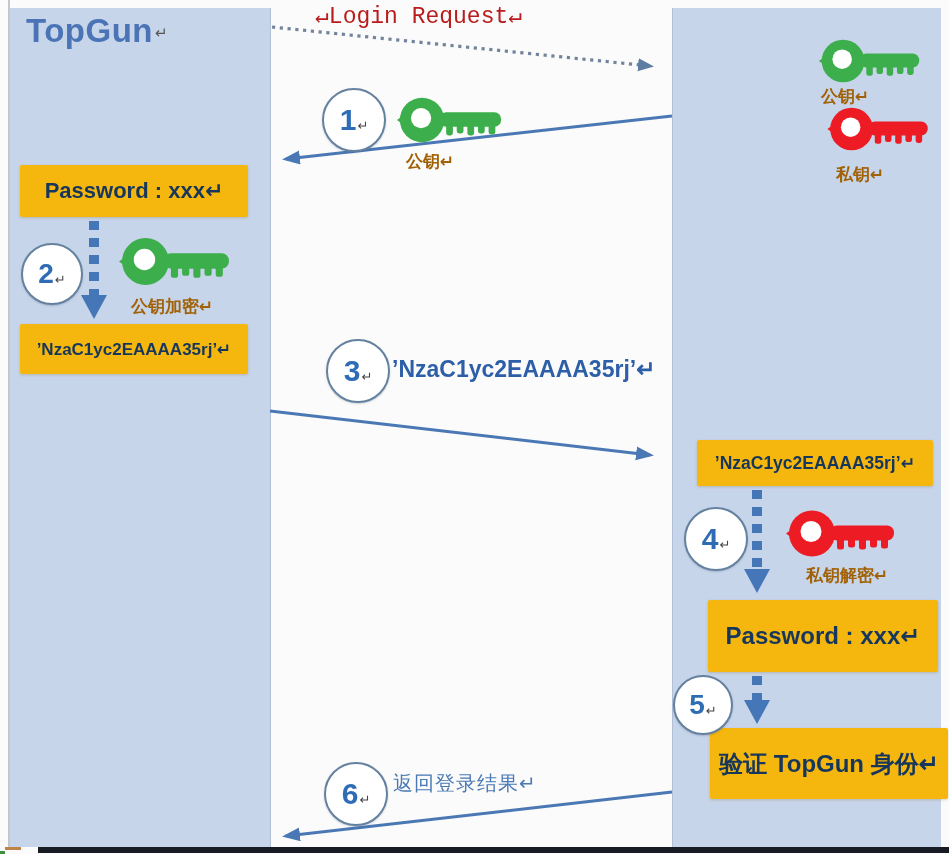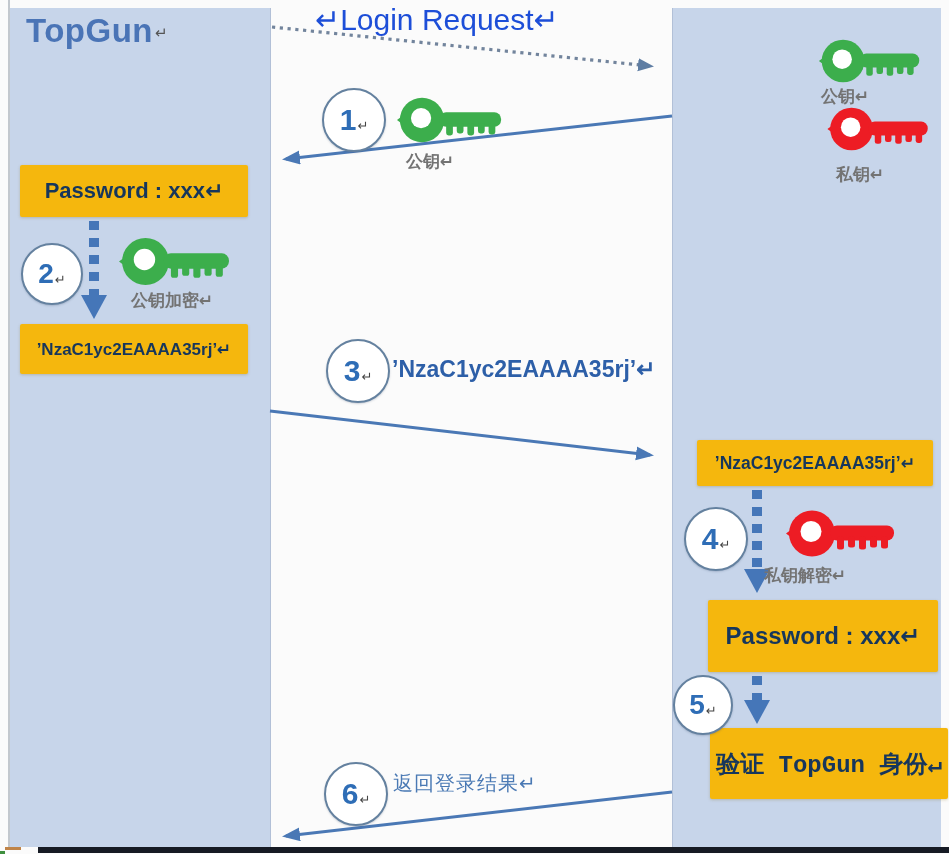--- a/index.html
+++ b/index.html
@@ -6,32 +6,32 @@
   .stage{position:relative;width:949px;height:854px;background:#fbfbfb;overflow:hidden;
          font-family:"Liberation Sans",sans-serif;}
   .edge-line{position:absolute;left:8px;top:0;width:2px;height:847px;background:#b9bec6;opacity:.85;}
   .panel{position:absolute;top:8px;height:839px;background:var(--panel-blue,#c7d5ea);}
   .panel.left{left:10px;width:260px;border-right:1px solid rgba(140,155,180,.35);}
   .panel.right{left:672px;width:268px;border-left:1px solid rgba(140,155,180,.35);}
   .overlay{position:absolute;left:0;top:0;z-index:3;}
   .actor{position:absolute;z-index:5;font-weight:bold;color:var(--title-blue,#4a74b6);letter-spacing:.5px;}
   .trm{font-size:15px;font-weight:normal;color:#555;margin-left:2px;vertical-align:middle;}
   .key{position:absolute;z-index:6;}
-  .klabel{position:absolute;z-index:6;font-size:17px;font-weight:bold;color:#737373;
+  .klabel{position:absolute;z-index:6;font-size:17px;font-weight:bold;color:#a16207;
           font-family:"DejaVu Sans",sans-serif;white-space:nowrap;}
   .circ{position:absolute;z-index:7;background:#fff;border:2px solid #64819f;border-radius:50%;
         display:flex;align-items:center;justify-content:center;box-shadow:0 1px 2px rgba(60,80,110,.25);}
   .cn{font-weight:bold;color:#2e6db6;font-size:30px;line-height:1;}
   .crm{font-size:13px;color:#444;margin-left:1px;margin-top:10px;}
   .obox{position:absolute;z-index:6;background:var(--box-orange,#f5b70d);color:var(--box-text-navy,#16365c);
         font-weight:bold;display:flex;align-items:center;justify-content:center;border-radius:2px;
         font-family:"Liberation Sans","DejaVu Sans",sans-serif;white-space:nowrap;
         box-shadow:0 1px 3px rgba(120,90,0,.25);}
   .msg{position:absolute;z-index:6;white-space:nowrap;}
-  .msg.login{font-family:Liberation Sans, sans-serif;font-size:30px;color:#1d4ed8;}
+  .msg.login{font-family:Liberation Mono, monospace;font-size:23px;color:#b91c1c;}
   .msg.cipher{font-weight:bold;font-size:23px;color:#2d5fa8;}
   .msg.result{font-size:20px;color:#4a79b4;letter-spacing:1px;font-family:"DejaVu Sans",sans-serif;}
   .bbar{position:absolute;left:38px;top:847px;width:911px;height:6px;background:#161b24;z-index:8;}
   .art-orange{position:absolute;left:5px;top:847px;width:16px;height:3px;background:#c08448;z-index:8;}
   .art-green{position:absolute;left:0;top:851px;width:5px;height:3px;background:#3f8f3f;z-index:8;}
 </style>
 </head>
 <body>
 
 <div class="stage">
@@ -103,49 +103,49 @@
 
   <div class="obox" style="left:20px;top:165px;width:228px;height:52px;font-size:22px">Password : xxx↵</div>
 
   <div class="circ" style="left:21px;top:243px;width:58px;height:58px">
     <span class="cn" style="font-size:28px">2</span>
       <span class="crm">↵</span>
   </div>
   <svg class="key" style="left:115px;top:233px;width:120px;height:57px;color:var(--key-green,#3cae4c)">
       <use href="#key"></use>
     </svg>
-  <div class="klabel" style="left:131px;top:289px">公钥加密↵</div>
+  <div class="klabel" style="left:131px;top:295px">公钥加密↵</div>
 
   <div class="obox" style="left:20px;top:324px;width:228px;height:50px;font-size:17px">’NzaC1yc2EAAAA35rj’↵</div>
 
   <div class="circ" style="left:326px;top:339px;width:60px;height:60px">
     <span class="cn">3</span>
       <span class="crm">↵</span>
   </div>
   <div class="msg cipher" style="left:392px;top:356px">’NzaC1yc2EAAAA35rj’↵</div>
 
   <div class="obox" style="left:697px;top:440px;width:236px;height:46px;font-size:17.5px">’NzaC1yc2EAAAA35rj’↵</div>
 
   <div class="circ" style="left:684px;top:507px;width:60px;height:60px">
     <span class="cn">4</span>
       <span class="crm">↵</span>
   </div>
   <svg class="key" style="left:785px;top:505px;width:112px;height:57px;color:var(--key-red,#ed1c24)">
       <use href="#key"></use>
     </svg>
-  <div class="klabel" style="left:764px;top:564px">私钥解密↵</div>
+  <div class="klabel" style="left:806px;top:564px">私钥解密↵</div>
 
   <div class="obox" style="left:708px;top:600px;width:230px;height:72px;font-size:24px">Password : xxx↵</div>
 
   <div class="circ" style="left:673px;top:675px;width:56px;height:56px">
     <span class="cn" style="font-size:28px">5</span>
       <span class="crm">↵</span>
   </div>
 
-  <div class="obox" style="left:710px;top:728px;width:238px;height:71px;font-size:24px;font-family:Liberation Mono, monospace">验证 TopGun 身份↵</div>
+  <div class="obox" style="left:710px;top:728px;width:238px;height:71px;font-size:24px;font-family:Liberation Sans, sans-serif">验证 TopGun 身份↵</div>
 
   <div class="circ" style="left:324px;top:762px;width:60px;height:60px">
     <span class="cn">6</span>
       <span class="crm">↵</span>
   </div>
   <div class="msg result" style="left:393px;top:770px">返回登录结果↵</div>
 
   <div class="bbar"></div>
   <div class="art-orange"></div>
   <div class="art-green"></div>

